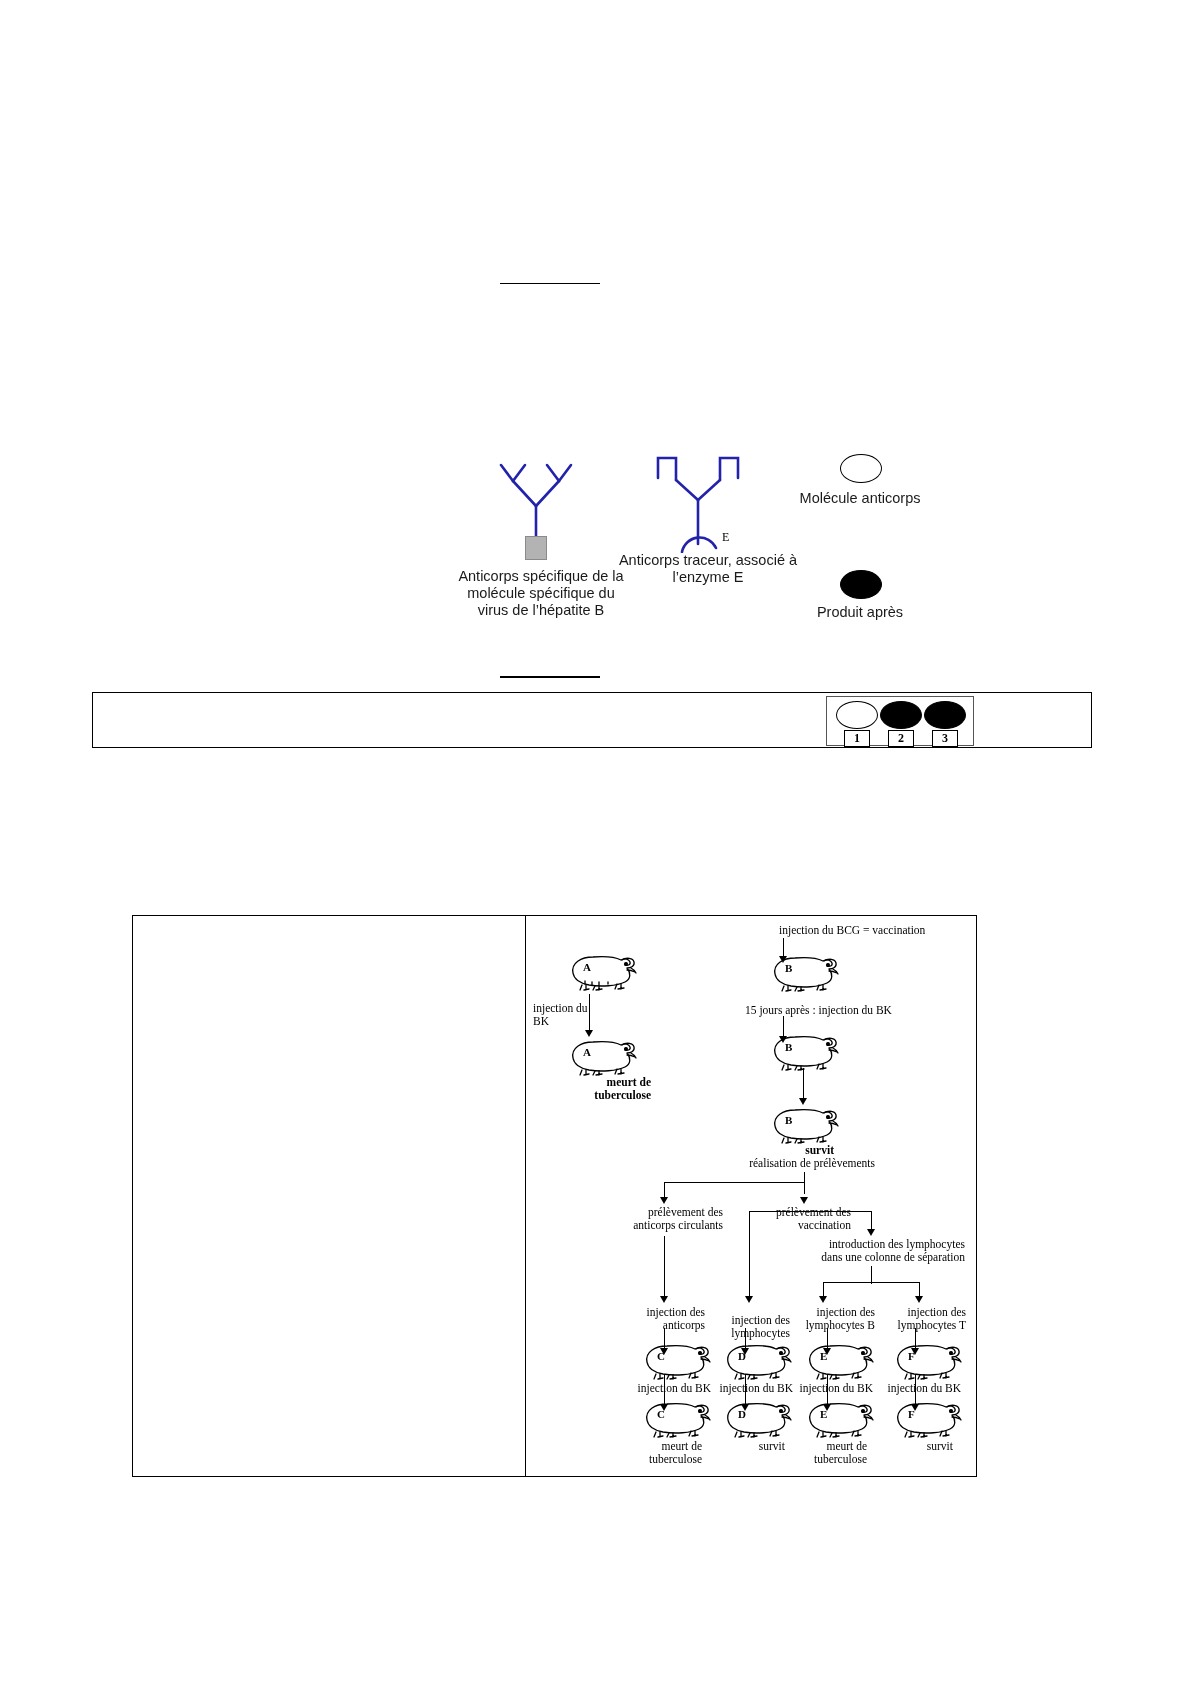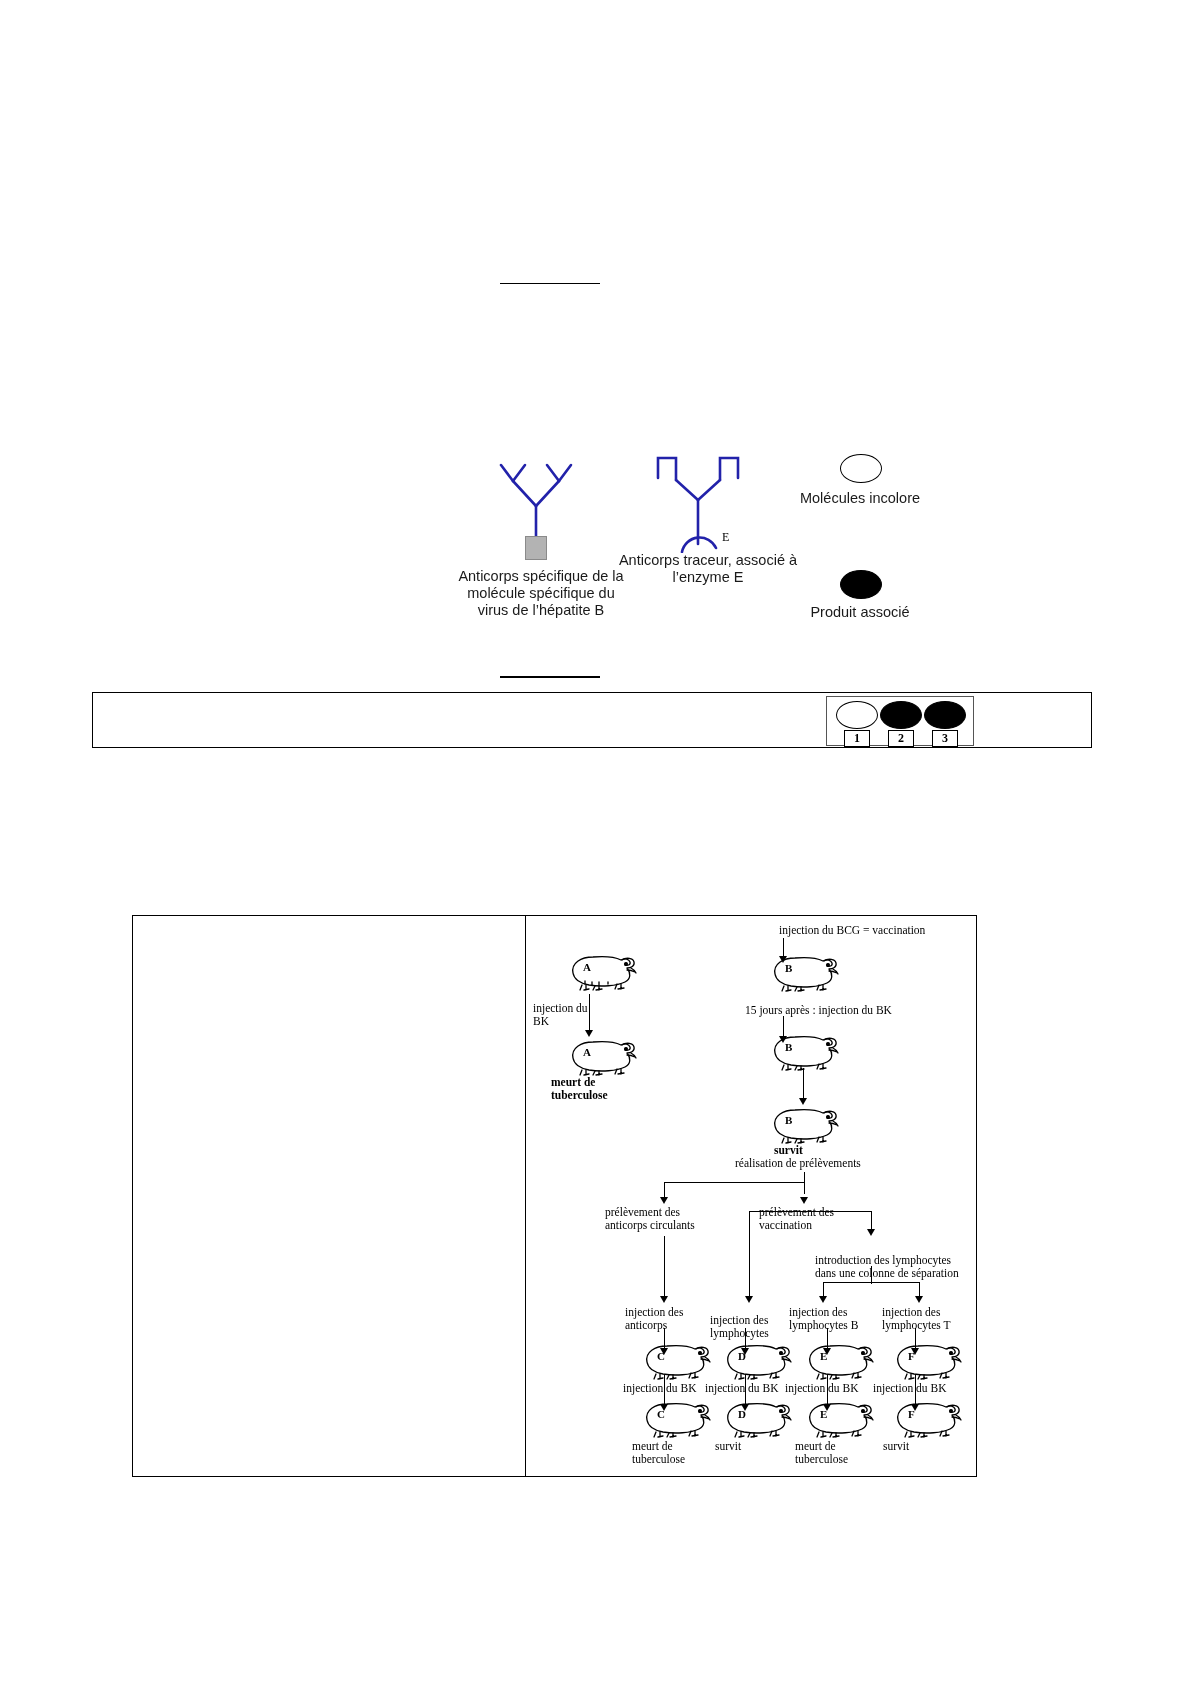--- a/index.html
+++ b/index.html
@@ -183,21 +183,21 @@
     top: 0;
     width: 451px;
     height: 560px;
     font-family: "Liberation Serif", serif;
     font-size: 11.5px;
     line-height: 13px;
     color: #000;
   }
   .gp-label {
     position: absolute;
-    text-align: left;
+    text-align: right;
     white-space: nowrap;
   }
   .gp-label.wrap { white-space: normal; }
   .gp-label.b { font-weight: bold; }
 
   
   .arrow-v {
     position: absolute;
     width: 0;
     border-left: 1.2px solid #000;
@@ -270,26 +270,26 @@
           <path d="M44 104 A18 18 0 0 1 78 100"></path>
         </g>
       </svg>
       <div style="position:absolute;left:84px;top:82px;font-family:'Liberation Serif',serif;font-size:12px;">E</div>
     </div>
     <div class="cap" style="left:0;top:112px;width:200px;">Anticorps traceur, associé à l’enzyme E</div>
   </div>
 
   <div class="legend-item" style="left:520px;top:14px;width:180px;height:90px;">
     <div class="mol-ellipse" style="left:70px;top:0;"></div>
-    <div class="cap" style="left:0;top:36px;width:180px;">Molécules incolore</div>
+    <div class="cap" style="left:0;top:36px;width:180px;">Molécule anticorps</div>
   </div>
 
   <div class="legend-item" style="left:520px;top:130px;width:180px;height:80px;">
     <div class="mol-ellipse filled" style="left:70px;top:0;"></div>
-    <div class="cap" style="left:0;top:34px;width:180px;">Produit associé</div>
+    <div class="cap" style="left:0;top:34px;width:180px;">Produit après</div>
   </div>
 </div>
 
 <div id="wells-panel">
   <div id="wells-inner">
     <div class="well-cell w1">
       <div class="dot"></div>
       <div class="num">1</div>
     </div>
     <div class="well-cell w2">
@@ -419,21 +419,21 @@
     <div class="arrow-head" style="left:273px;top:281px;"></div>
 
     <div class="gp-label wrap" style="left:78px;top:290px;width:118px;">prélèvement des anticorps circulants</div>
     <div class="gp-label wrap" style="left:232px;top:290px;width:92px;">prélèvement des vaccination</div>
 
     <div class="arrow-h" style="left:222px;top:295px;width:122px;"></div>
     <div class="arrow-v" style="left:222px;top:295px;height:88px;"></div>
     <div class="arrow-v" style="left:344px;top:295px;height:20px;"></div>
     <div class="arrow-head" style="left:340px;top:313px;"></div>
 
-    <div class="gp-label wrap" style="left:288px;top:322px;width:150px;margin-top:16px;">introduction des lymphocytes dans une colonne de séparation</div>
+    <div class="gp-label wrap" style="left:288px;top:322px;width:150px;">introduction des lymphocytes dans une colonne de séparation</div>
 
     <div class="arrow-v" style="left:344px;top:350px;height:18px;"></div>
     <div class="arrow-h" style="left:296px;top:366px;width:96px;"></div>
     <div class="arrow-v" style="left:296px;top:366px;height:16px;"></div>
     <div class="arrow-v" style="left:392px;top:366px;height:16px;"></div>
     <div class="arrow-head" style="left:292px;top:380px;"></div>
     <div class="arrow-head" style="left:388px;top:380px;"></div>
 
     <div class="arrow-v" style="left:137px;top:320px;height:62px;"></div>
     <div class="arrow-head" style="left:133px;top:380px;"></div>

